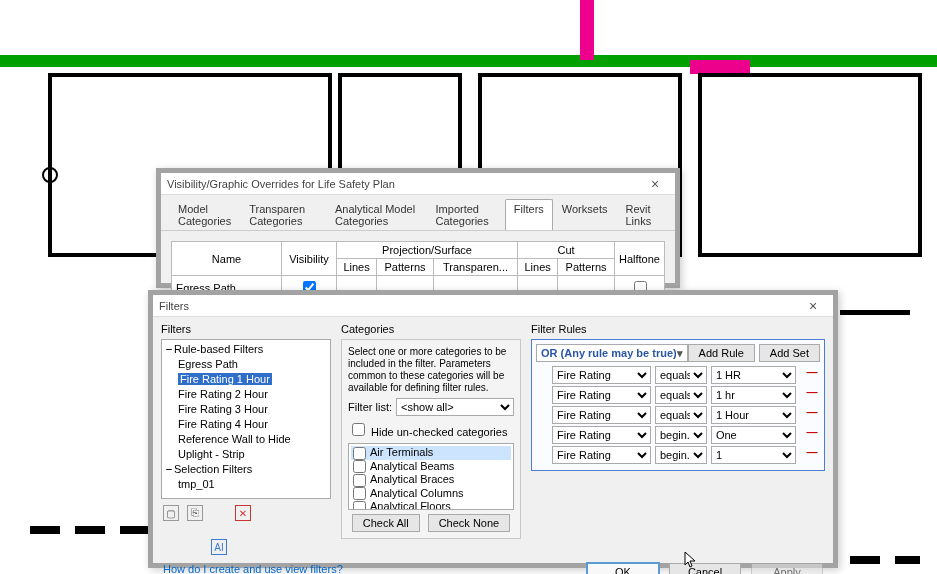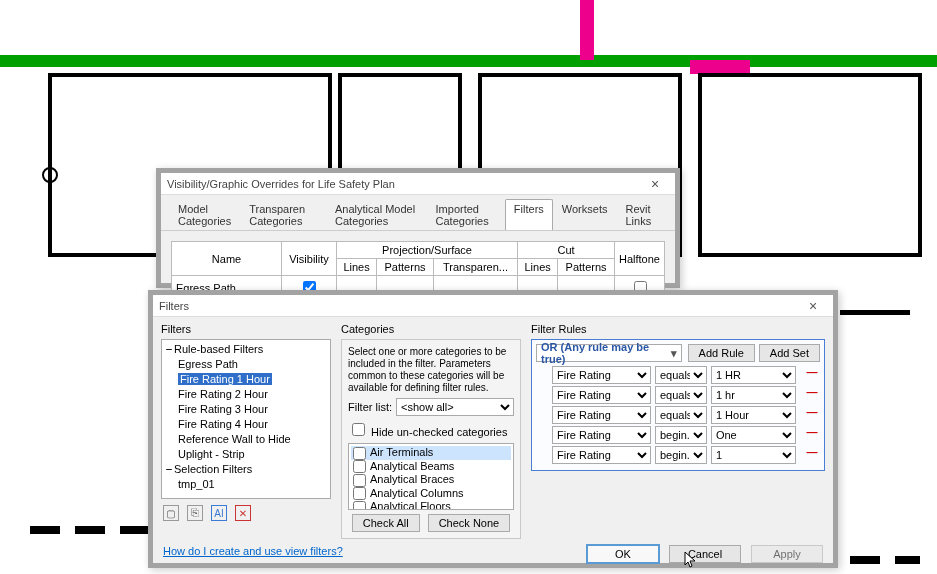--- a/index.html
+++ b/index.html
@@ -152,21 +152,21 @@
     width: 16px;
     text-align: center;
     cursor: pointer;
     margin-left:4px;
   }
   .link { color: #0066cc; text-decoration: underline; cursor: pointer; }
   .foot-btns { display: flex; gap: 10px; }
   .foot-btns .btn { width: 72px; text-align: center; }
   .toolbar-icons { display:flex; gap:8px; margin-top:4px; padding:2px;}
   .tb-icon { width:16px; height:16px; border:1px solid #999; display:flex; align-items:center; justify-content:center; font-size:10px; color:#555;}
-  .tb-icon.blue { border-color:#3a7bd5; color:#3a7bd5;}
+  .tb-icon.blue { border-color:#3a7bd5; color:#3a7bd5;margin-top:34px;}
   .tb-icon.red  { border-color:#c33; color:#c33;}
   .label62 { position:absolute; right:12px; bottom:24px; font-size:28px; font-weight:bold; color:#000;}
   .cursor-ptr { position:absolute; width:14px; height:18px; pointer-events:none;}
 </style>
 </head>
 <body>
 
 <svg class="bg-drawing" viewBox="0 0 937 574">
   <rect x="0" y="0" width="937" height="574" fill="#fff"></rect>
   <rect x="0" y="55" width="937" height="12" fill="#00a000"></rect>
@@ -309,21 +309,21 @@
     </div>
 
     <div style="flex:1;">
       <div class="panel-title">Filter Rules</div>
       <div class="rule-panel">
         <div class="rule-header">
           <div class="or-label">
             <span>OR (Any rule may be true)</span>
             <span style="margin-left:auto; color:#555;">▾</span>
           </div>
-          <button class="btn" style="margin-left:6px">Add Rule</button>
+          <button class="btn" style="">Add Rule</button>
           <button class="btn" style="margin-left:4px">Add Set</button>
         </div>
         <div id="rules-rows">
             <div class="rule-row">
               <select class="thin sel-field"><option>Fire Rating</option></select>
               <select class="thin sel-op"><option>equals</option></select>
               <select class="thin sel-val"><option>1  HR</option></select>
               <span class="del">—</span>
             </div>
             <div class="rule-row">

